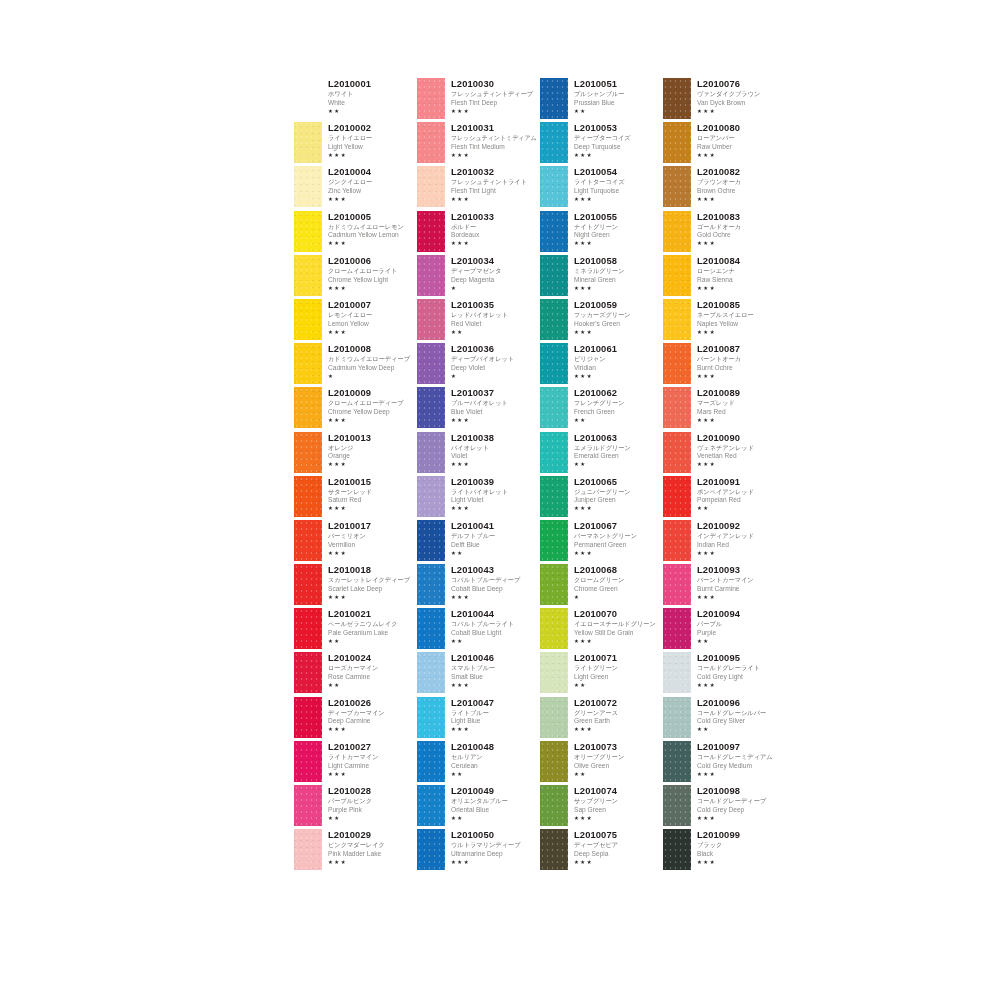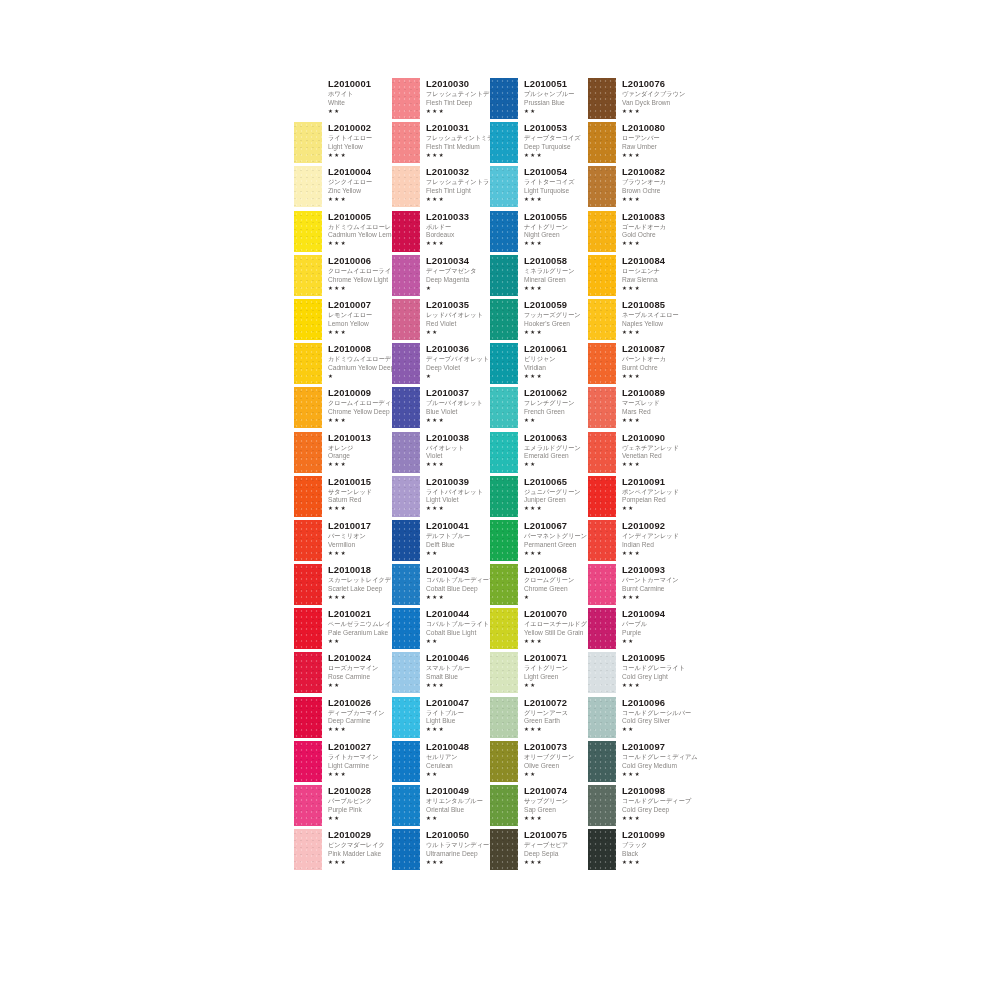--- a/index.html
+++ b/index.html
@@ -11,21 +11,21 @@
   }
   #chart{
     position:relative;
     width:1000px;height:1000px;
     box-sizing:border-box;
   }
   .columns{
     position:absolute;
     left:286px;top:78px;
     display:flex;
-    gap:10px;
+    gap:35px;
     padding-left:8px;
   }
   .column{
     width:88px;
     display:flex;
     flex-direction:column;
   }
   .entry{
     display:flex;
     align-items:flex-start;

